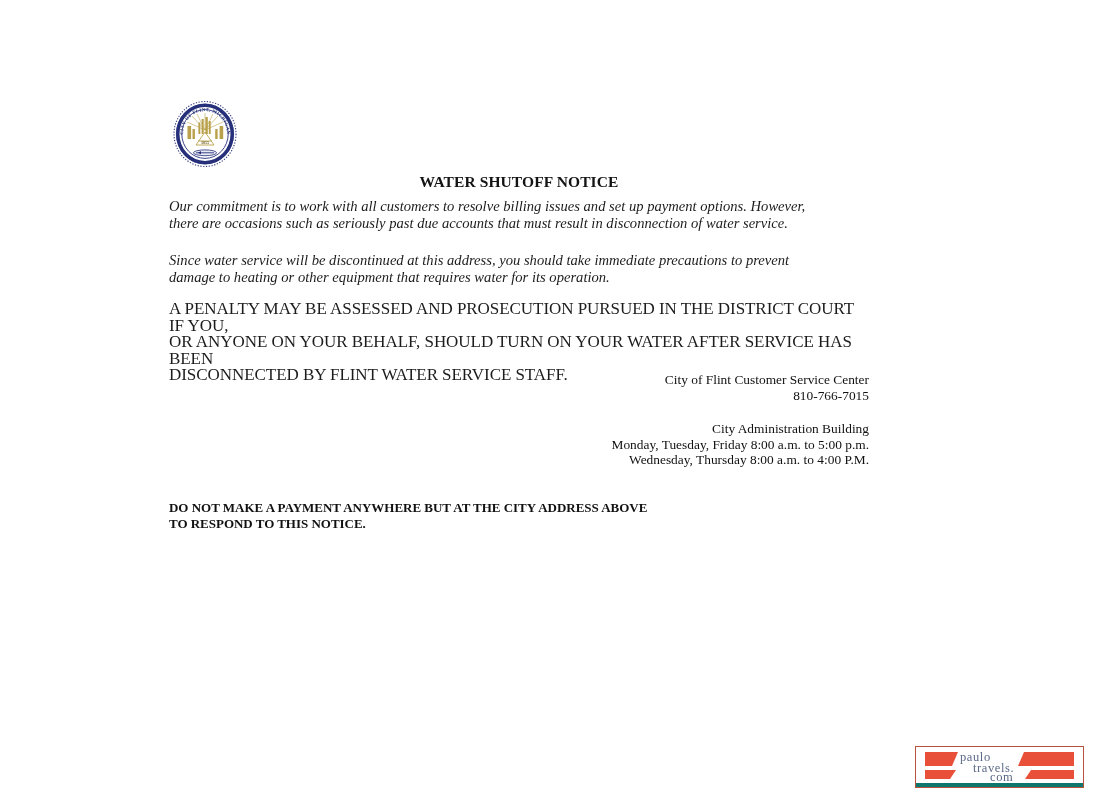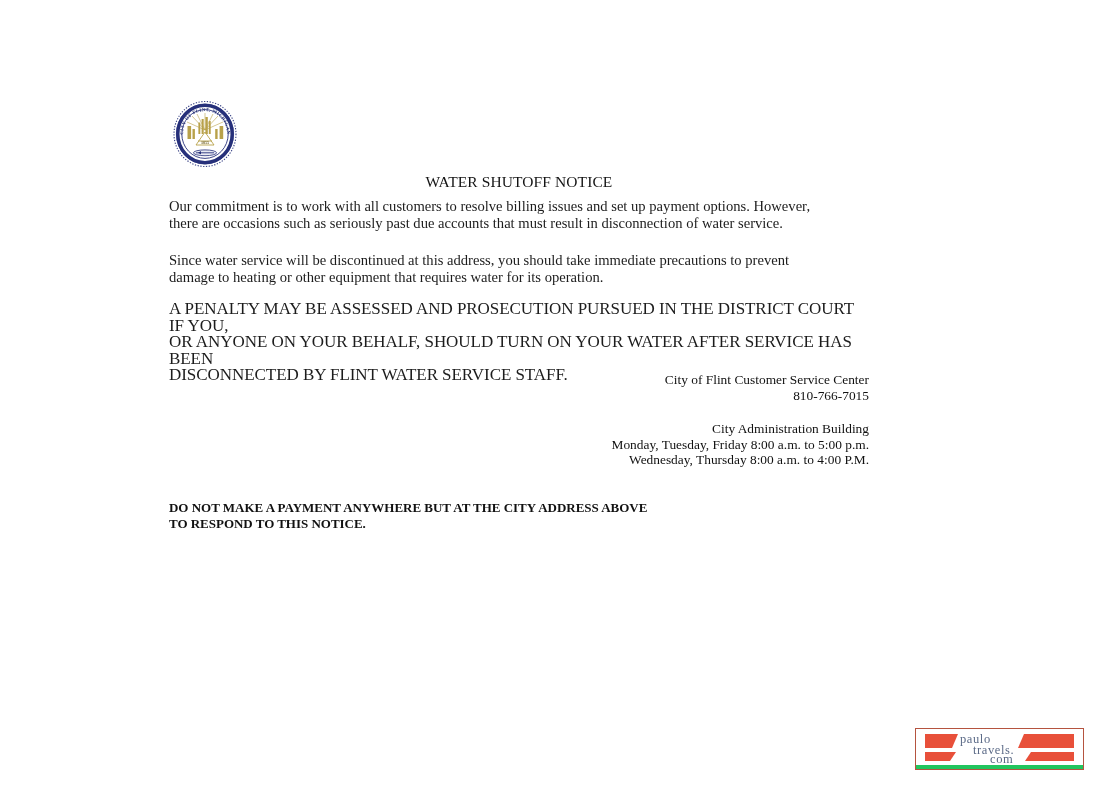--- a/index.html
+++ b/index.html
@@ -33,40 +33,40 @@
   }
   .seal-wrap svg { display: block; }
 
   
   .notice-title {
     position: absolute;
     left: 169px;
     top: 173px;
     width: 700px;
     text-align: center;
-    font-weight: normal;
+    font-weight: bold;
     font-size: 15.5px;
     letter-spacing: 0.1px;
     color: #141414;
   }
 
   
   .body-block {
     position: absolute;
     left: 169px;
     width: 700px;
     font-size: 14.6px;
     line-height: 17.2px;
     color: #1c1c1c;
   }
   .p1 { top: 198px; }
   .p2 { top: 252px; }
   .p3 { top: 301px; line-height: 16.6px; font-size: 17px; letter-spacing: -0.05px; }
   .p3 .ln { display: block; }
-  .p-line { display: block; }
+  .p-line { display: block; font-style: italic; }
 
   
   .center-block {
     position: absolute;
     left: 169px;
     width: 700px;
     text-align: right;
     font-weight: normal;
     font-size: 13.4px;
     line-height: 15.6px;
@@ -92,25 +92,25 @@
     line-height: 15.8px;
     letter-spacing: -0.02px;
     color: #111;
   }
   .final-note .ln { display: block; }
 
   
   .watermark {
     position: absolute;
     left: 915px;
-    top: 728px;
+    top: 746px;
     width: 169px;
     height: 42px;
     border: 1px solid #b5533f;
-    background: #22c55e;
+    background: #0f766e;
     box-sizing: border-box;
   }
   .watermark svg { display: block; }
 </style>
 </head>
 <body>
 
 <div class="page">
 
   <div class="seal-wrap">

